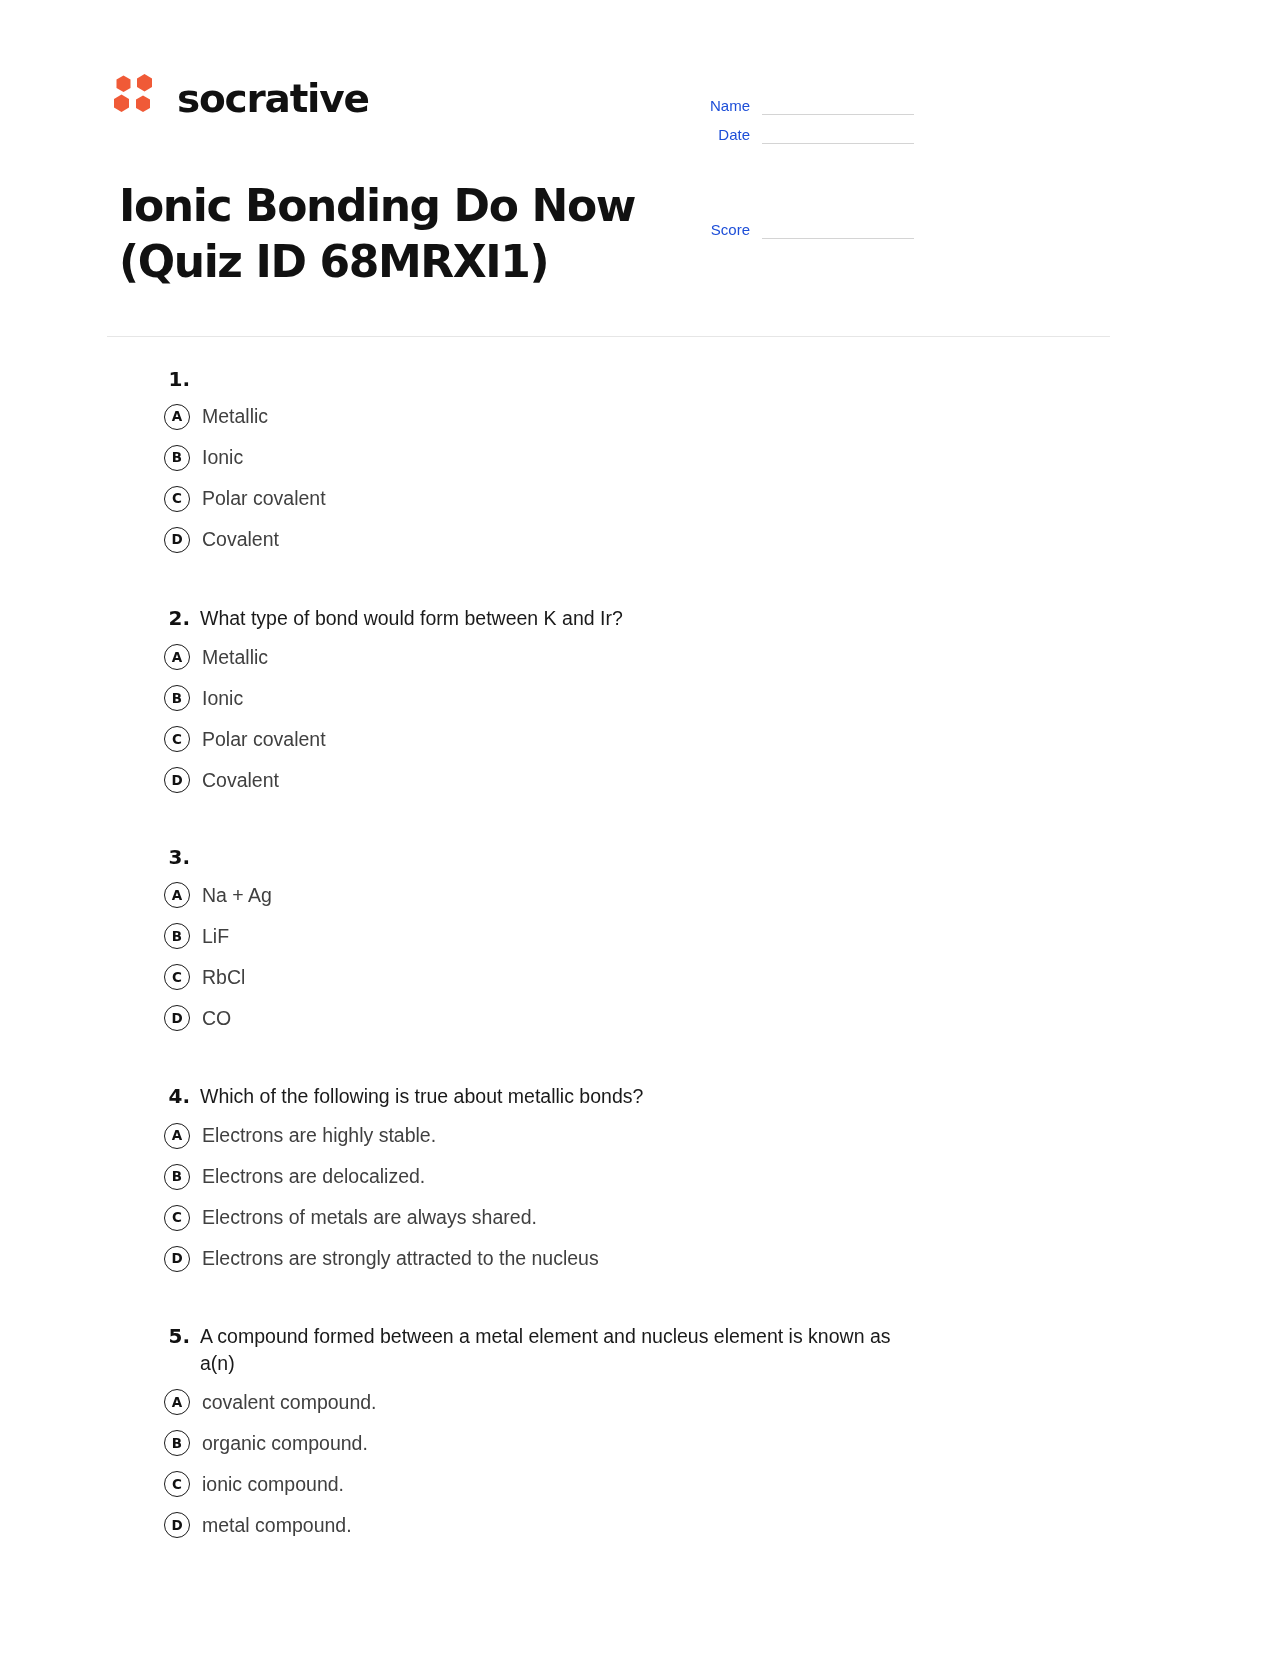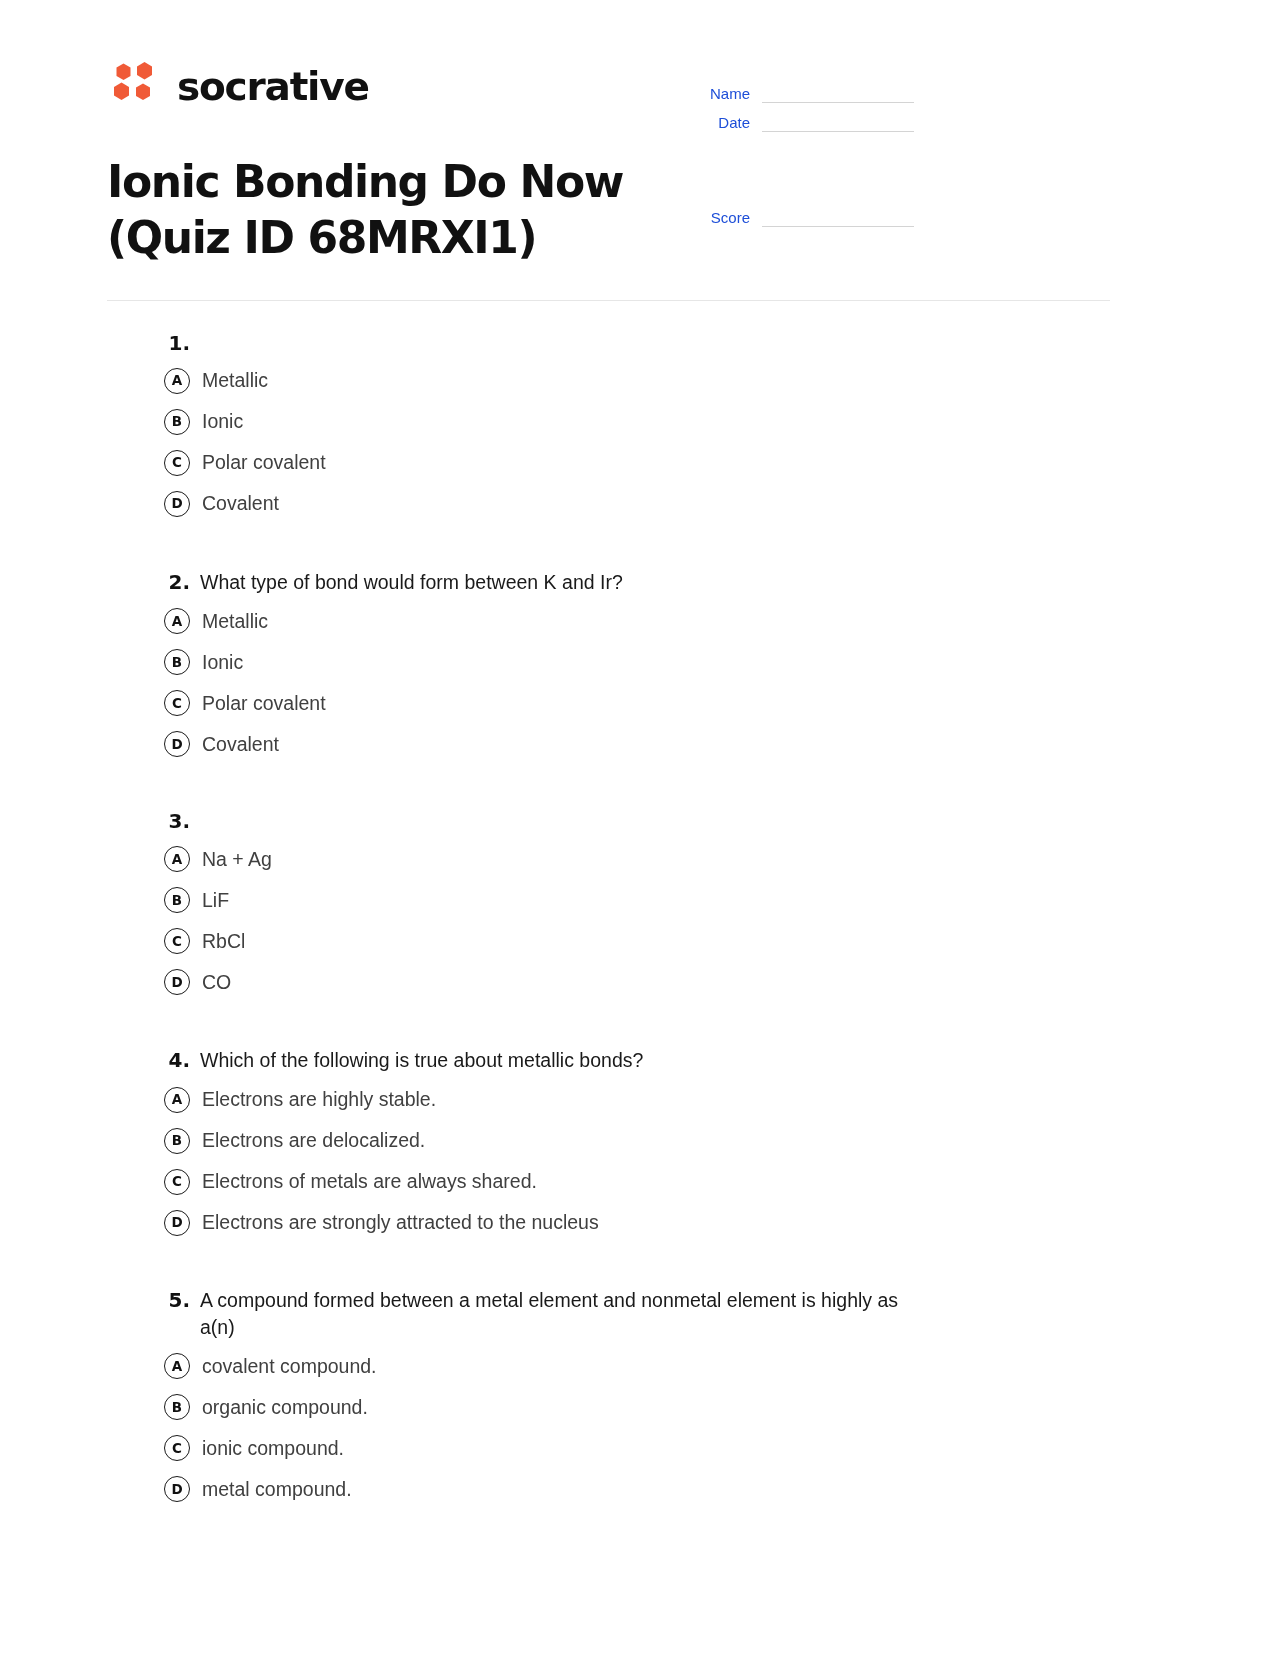--- a/index.html
+++ b/index.html
@@ -13,21 +13,21 @@
     font-family: "Liberation Sans", sans-serif;
     color: #1a1a1a;
     -webkit-font-smoothing: antialiased;
   }
 
   .page {
     position: relative;
     width: 1021px;
     height: 1653px;
     box-sizing: border-box;
-    padding: 0 107px;
+    padding: 12px 107px;
     border-radius: 14px;
   }
 
   
   .header {
     position: relative;
     display: flex;
     justify-content: space-between;
     align-items: flex-start;
     padding-top: 55px;
@@ -88,21 +88,21 @@
     margin-top: 22px;
   }
   .quiz-title {
     font-family: "DejaVu Sans", sans-serif;
     font-size: 44px;
     font-weight: bold;
     letter-spacing: -1.4px;
     line-height: 1.28;
     color: #111111;
     max-width: 720px;
-    margin: 0;
+    margin: 12px;
   }
   .score-block {
     width: 232px;
     padding-top: 44px;
   }
 
   .divider {
     margin-top: 33px;
     border-top: 1.5px solid #e6e6e6;
     width: 1003px;
@@ -298,21 +298,21 @@
       </div>
       <div class="choice">
         <span class="choice-bubble">D</span>
         <span class="choice-text">Electrons are strongly attracted to the nucleus</span>
       </div>
     </div>
 
     <div class="question-block">
       <div class="question-line">
         <span class="q-number">5.</span>
-        <span class="q-text">A compound formed between a metal element and nonmetal element is highly as a(n)</span>
+        <span class="q-text">A compound formed between a metal element and nucleus element is known as a(n)</span>
       </div>
       <div class="choice">
         <span class="choice-bubble">A</span>
         <span class="choice-text">covalent compound.</span>
       </div>
       <div class="choice">
         <span class="choice-bubble">B</span>
         <span class="choice-text">organic compound.</span>
       </div>
       <div class="choice">

